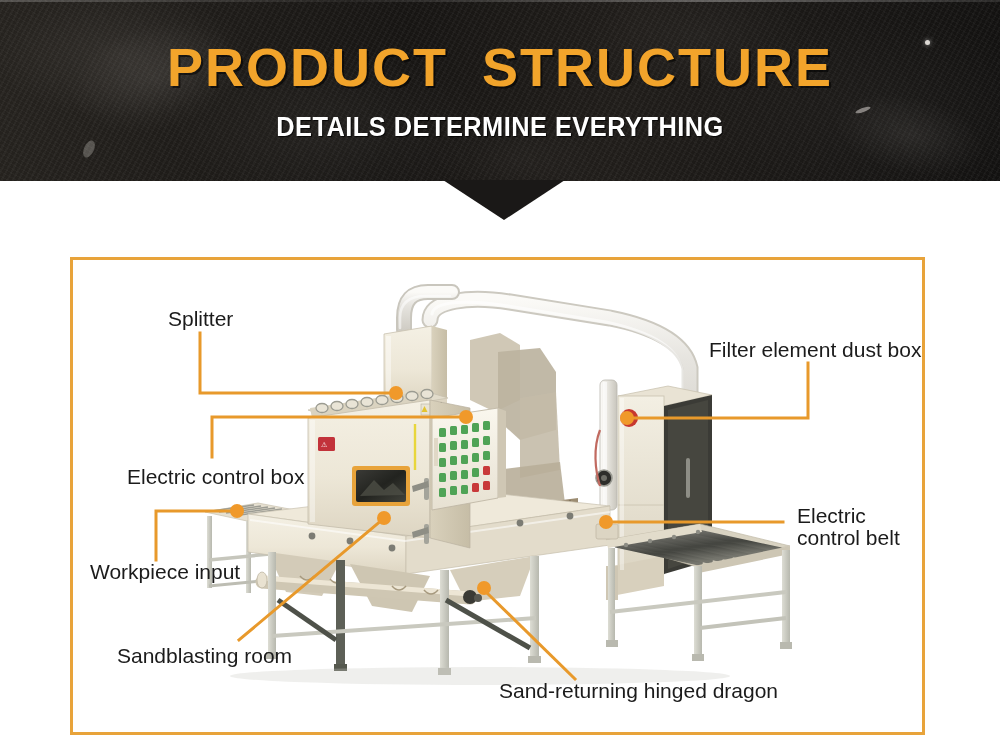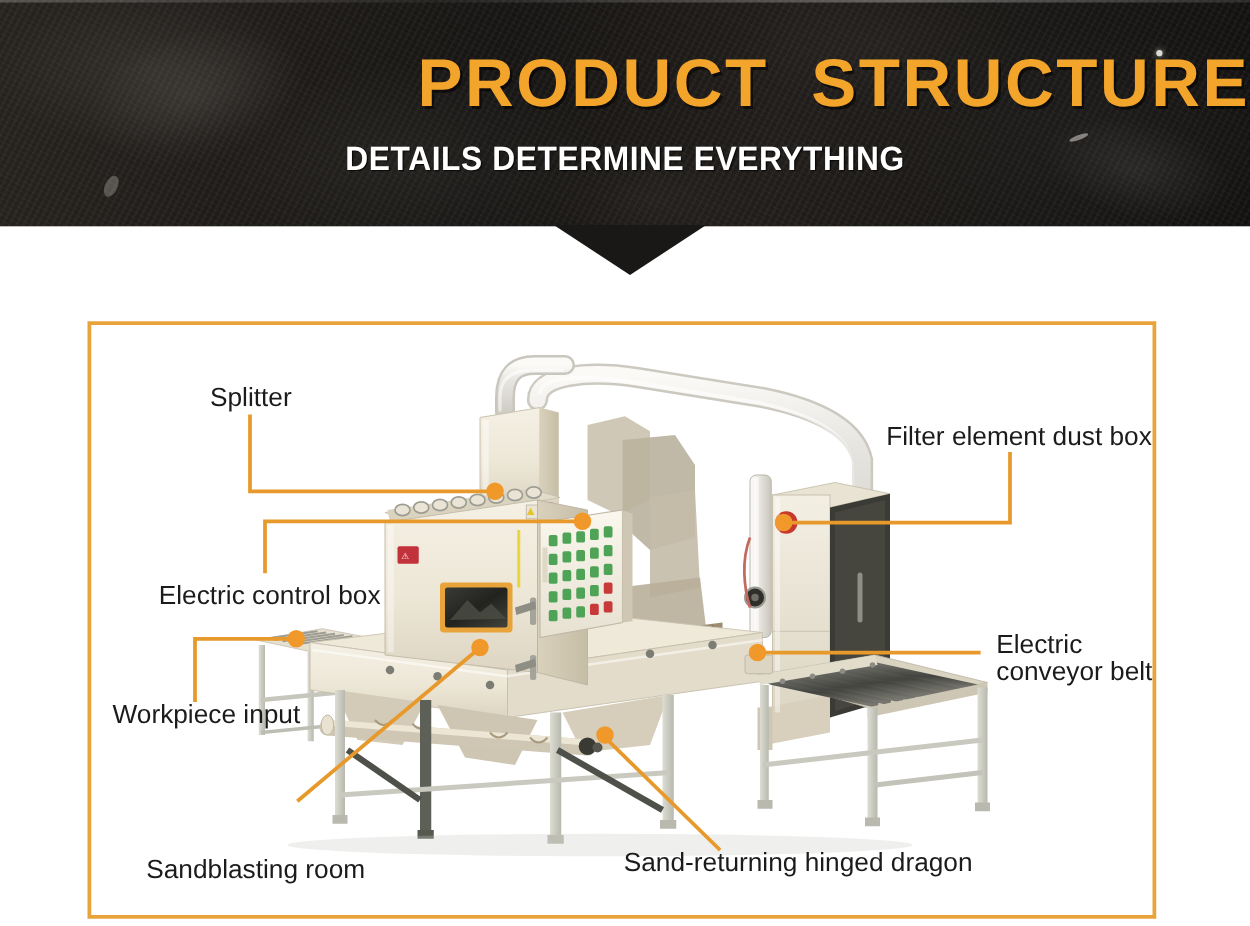--- a/index.html
+++ b/index.html
@@ -39,21 +39,21 @@
     background:#ddd9d4;box-shadow:0 0 5px rgba(255,255,255,.6);}
   #banner .spk2{position:absolute;left:855px;top:108px;width:16px;height:4px;border-radius:50%;
     background:rgba(215,210,205,.55);transform:rotate(-20deg);}
   #banner .spk3{position:absolute;left:84px;top:140px;width:10px;height:18px;border-radius:50%;
     background:rgba(210,205,200,.30);transform:rotate(25deg);}
   #banner .topline{position:absolute;left:0;top:0;width:1000px;height:2px;
     background:linear-gradient(90deg,rgba(255,255,255,.22),rgba(255,255,255,.05) 35%,rgba(255,255,255,.30) 72%,rgba(255,255,255,.10));}
 
   #title{
     position:absolute;left:0;top:38px;width:1000px;
-    text-align:right;
+    text-align:center;
     font-size:54px;line-height:58px;font-weight:bold;
     letter-spacing:2px;
     color:#F2A42B;
     text-shadow:2px 2px 0 rgba(0,0,0,.55);
     white-space:pre;
     font-family:"Liberation Sans", sans-serif;
   }
   #subtitle{
     position:absolute;left:0;top:112px;width:1000px;
     text-align:center;
@@ -450,19 +450,19 @@
 </svg>
 </div>
 
 <div class="lbl" style="left:168px;top:308px;">Splitter</div>
 
 <div class="lbl" style="left:709px;top:339px;">Filter element dust box</div>
 
 <div class="lbl" style="left:127px;top:466px;">Electric control box</div>
 
 <div class="lbl" style="left:797px;top:505px;">Electric</div>
-<div class="lbl" style="left:797px;top:527px;">conveyor belt</div>
+<div class="lbl" style="left:797px;top:527px;">control belt</div>
 
 <div class="lbl" style="left:90px;top:561px;">Workpiece input</div>
 
-<div class="lbl" style="left:117px;top:645px;margin-top:40px;">Sandblasting room</div>
+<div class="lbl" style="left:117px;top:645px;">Sandblasting room</div>
 
 <div class="lbl" style="left:471px;top:680px;margin-left:28px;">Sand-returning hinged dragon</div>
 
 </body></html>

